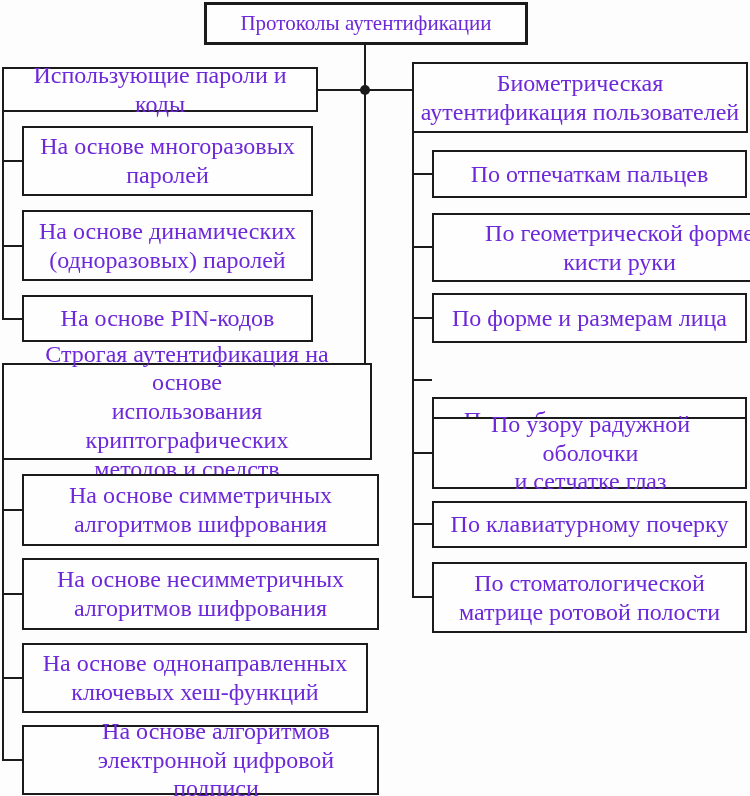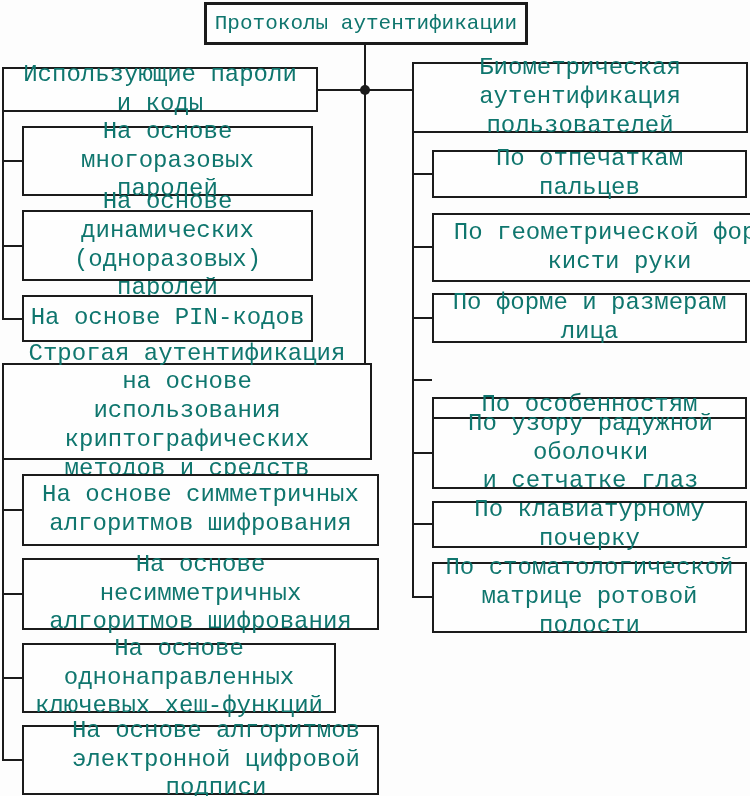--- a/index.html
+++ b/index.html
@@ -2,22 +2,22 @@
 <html><head>
 <meta charset="utf-8">
 <style>
   html, body { margin: 0; padding: 0; background: #ffffff; }
   .canvas {
     position: relative;
     width: 750px;
     height: 796px;
     background: #fdfdfd;
     overflow: hidden;
-    font-family: Liberation Mono, monospace;
-    color: #0f766e;
+    font-family: Liberation Serif, serif;
+    color: #6d28d9;
   }
   .box {
     position: absolute;
     box-sizing: border-box;
     border: 2px solid #1b1b1b;
     background: #fefefe;
     display: flex;
     align-items: center;
     justify-content: center;
     text-align: center;
@@ -80,21 +80,21 @@
 (одноразовых) паролей</div>
   <div class="box" style="left:22px; top:295px; width:291px; height:47px;">На основе PIN-кодов</div>
 
   <div class="box" style="left:2px; top:363px; width:370px; height:97px;">Строгая аутентификация на основе
 использования криптографических
 методов и средств</div>
   <div class="box" style="left:22px; top:474px; width:357px; height:72px;">На основе симметричных
 алгоритмов шифрования</div>
   <div class="box" style="left:22px; top:558px; width:357px; height:72px;">На основе несимметричных
 алгоритмов шифрования</div>
-  <div class="box" style="left:22px; top:643px; width:314px; height:70px;">На основе однонаправленных
+  <div class="box" style="left:22px; top:643px; width:346px; height:70px;">На основе однонаправленных
 ключевых хеш-функций</div>
   <div class="box" style="left:22px; top:725px; width:357px; height:70px;padding-left:37px;">На основе алгоритмов
 электронной цифровой подписи</div>
 
   <div class="box" style="left:412px; top:62px; width:336px; height:71px;">Биометрическая
 аутентификация пользователей</div>
   <div class="box" style="left:432px; top:150px; width:315px; height:48px;">По отпечаткам пальцев</div>
   <div class="box" style="left:432px; top:213px; width:375px; height:69px;">По геометрической форме
 кисти руки</div>
   <div class="box" style="left:432px; top:293px; width:315px; height:50px;">По форме и размерам лица</div>

